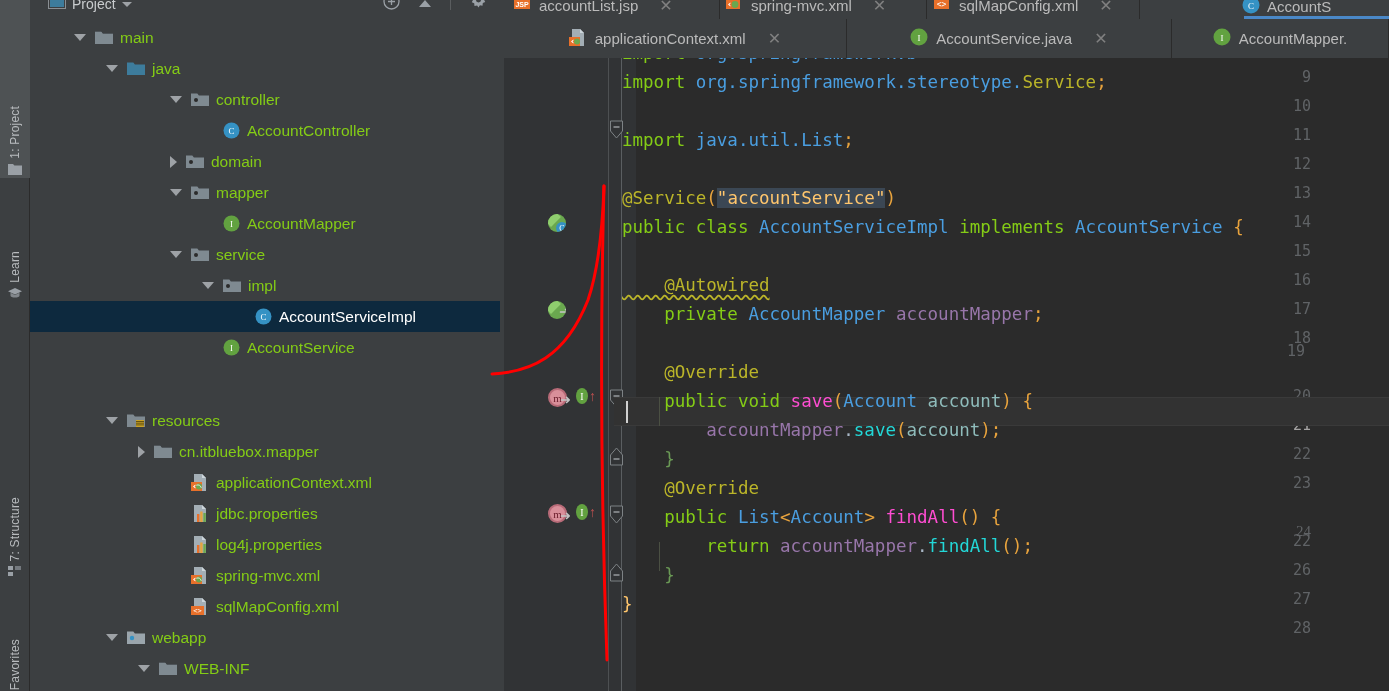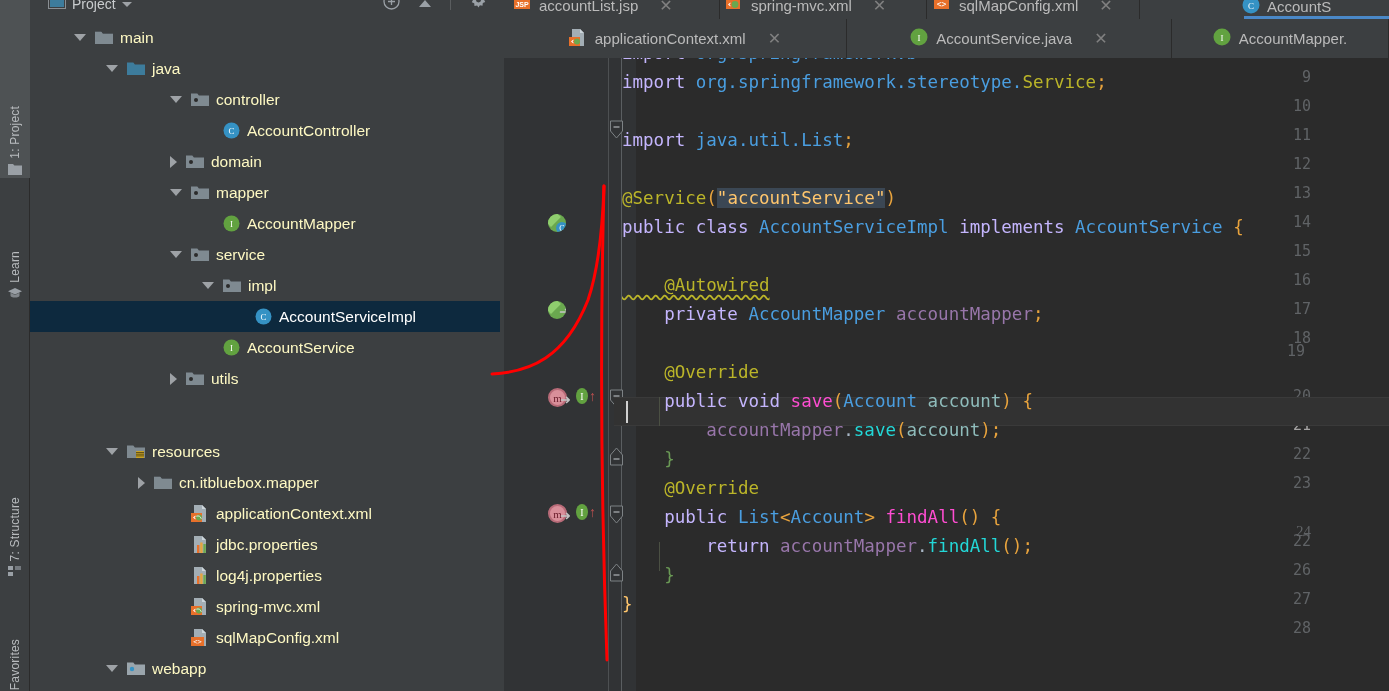--- a/index.html
+++ b/index.html
@@ -62,21 +62,21 @@
     border-right: 6px solid transparent; border-top: 7px solid #9ea2a6;
     flex: 0 0 auto;
   }
   .arrow-rt {
     width: 0; height: 0; border-top: 6px solid transparent;
     border-bottom: 6px solid transparent; border-left: 7px solid #9ea2a6;
     flex: 0 0 auto;
   }
   .arrow-sp { width: 12px; flex: 0 0 auto; }
   .ico { flex: 0 0 auto; margin: 0 7px 0 9px; display: inline-flex; }
-  .lbl { color: #fef9c3; }
+  .lbl { color: #84cc16; }
 
   
   .editor {
     position: absolute; left: 504px; top: 0; width: 885px; height: 691px;
     background: #2b2b2b;
   }
   .tabs-row1 {
     position: absolute; left: 0; top: 0; width: 885px; height: 19px;
     background: #3c3f41; overflow: hidden;
   }
@@ -122,21 +122,21 @@
   }
   .cl { position: absolute; left: 0; white-space: pre; }
   .cur-line {
     position: absolute; left: 110px; width: 775px; height: 29px;
     background: #323232; border-top: 1px solid #3a3a3a; border-bottom: 1px solid #3a3a3a;
   }
   .caret {
     position: absolute; width: 2px; height: 22px; background: #d0d0d0;
   }
   .indent-guide { position: absolute; width: 1px; background: #4b5043; }
-  .kw2  { color: #c4b5fd; }          
+  .kw2  { color: #84cc16; }          
   .anno { color: #bbb529; }
   .str  { color: #ffc66d; }
   .type { color: #4a9ee0; }
   .fld  { color: #9876aa; }
   .meth { color: #ff4dd2; }
   .meth2{ color: #23d7d7; }
   .punc { color: #e8a33d; }
   .brc  { color: #6a9955; }
   .plain{ color: #a9b7c6; }
   .param{ color: #8fbcbb; }
@@ -361,30 +361,20 @@
         <div class="row" style="padding-left: 172px;">
           <span class="arrow-sp"></span>
           <span class="ico">
             <svg width="17" height="17" viewBox="0 0 17 17">
               <circle cx="8.5" cy="8.5" r="8" fill="#62a240"></circle>
               <text x="8.5" y="12" font-size="9" fill="#fff" text-anchor="middle" font-family="serif">I</text>
             </svg>
           </span>
           <span class="lbl">AccountService</span>
         </div>
-        <div class="row" style="padding-left: 140px;">
-          <span class="arrow-rt"></span>
-          <span class="ico">
-            <svg width="18" height="15" viewBox="0 0 18 15">
-              <path d="M0 1.5h6.3L7.9 3.4H18V14H0z" fill="#7f8a91"></path>
-              <circle cx="5" cy="8" r="2" fill="#2b2b2b"></circle>
-            </svg>
-          </span>
-          <span class="lbl">utils</span>
-        </div>
         <div class="row" style="padding-left: 76px; margin-top: 42px;">
           <span class="arrow-dn"></span>
           <span class="ico">
             <svg width="18" height="15" viewBox="0 0 18 15">
               <path d="M0 1.5h6.3L7.9 3.4H18V14H0z" fill="#7f8a91"></path>
               <rect x="9" y="7" width="8" height="7" fill="#c9a227"></rect>
               <path d="M9 8.5h8M9 10.2h8M9 11.9h8" stroke="#5a4a10" stroke-width="0.9"></path>
             </svg>
           </span>
           <span class="lbl">resources</span>

